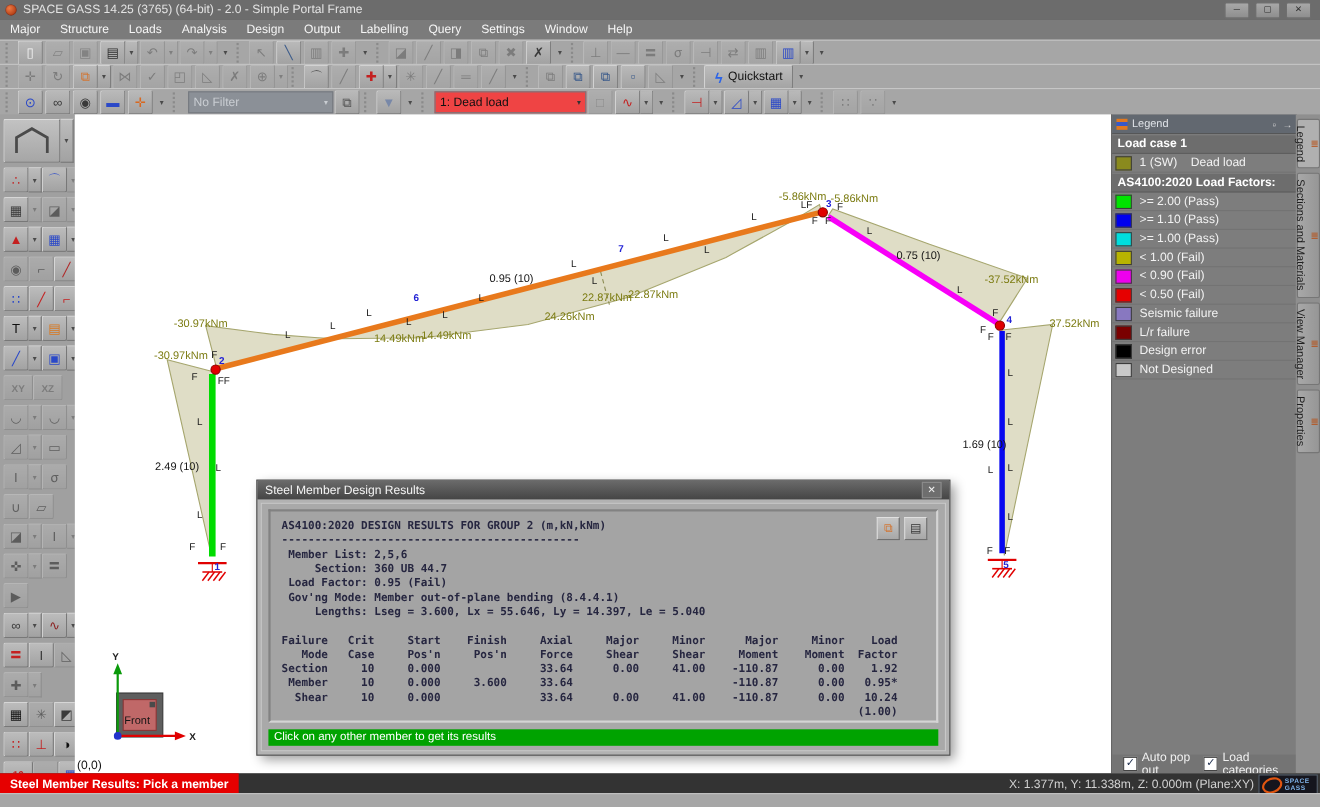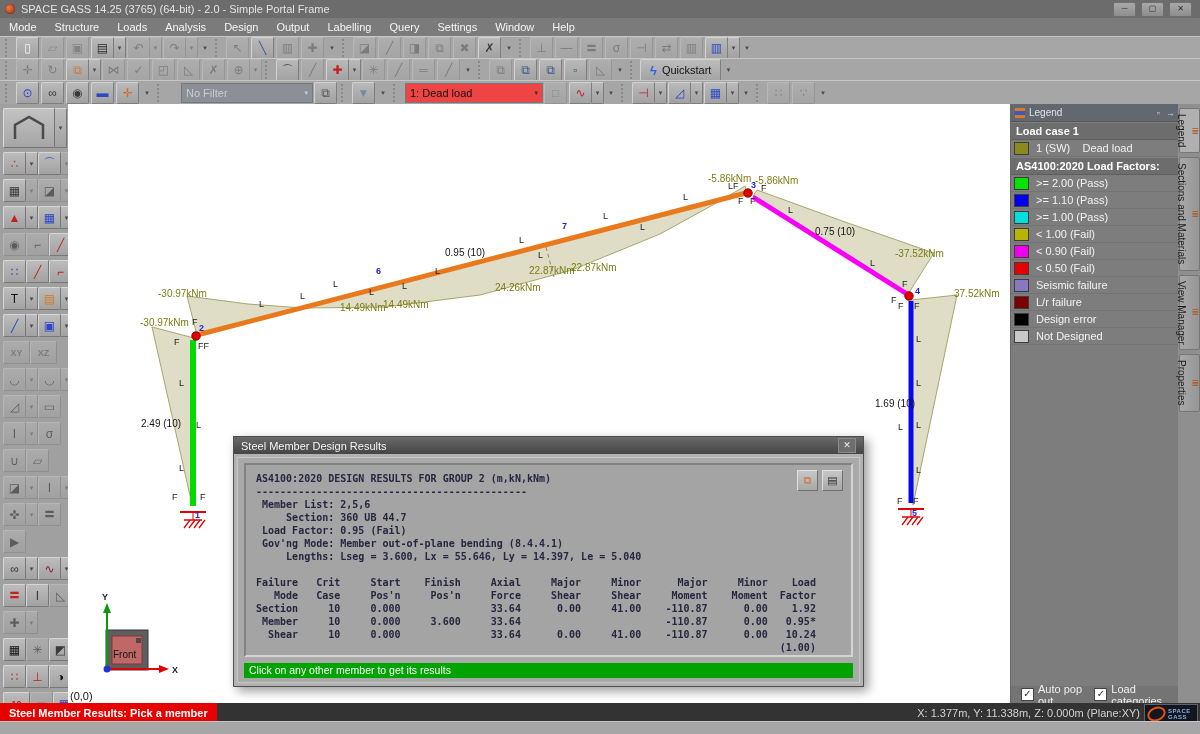--- a/index.html
+++ b/index.html
@@ -26,21 +26,21 @@
   .tbtn.faded{opacity:.42;}
   .dd,.ddend{width:11px;height:20px;flex:none;display:flex;align-items:center;justify-content:center;
         font-size:7px;color:#4a4a4a;}
   .dd{background:linear-gradient(#b9b9b9,#a2a2a2);border:1px solid;border-color:#d2d2d2 #7e7e7e #7e7e7e #d2d2d2;border-left:none;border-radius:0 2px 2px 0;margin-left:-1px;}
   .ddend{width:14px;background:transparent;}
   .dd.faded{opacity:.42;}
   .grip{width:5px;height:18px;margin:0 3px;flex:none;border-left:2px dotted #8a8a8a;}
   .combo{height:18px;display:flex;align-items:center;border:1px solid #75797f;background:#ef4444;
          color:#111;padding:0 4px;flex:none;font-size:11px;}
   .combo .arrow{margin-left:auto;font-size:7px;color:#333;padding-left:8px;}
-  .combo.dark{background:#8b9097;color:#c9cdd2;width:122px;margin-left:14px;}
+  .combo.dark{background:#8b9097;color:#c9cdd2;width:122px;margin-left:4px;}
   .combo.dark .arrow{color:#c9cdd2;}
   .combo.white{width:128px;margin-left:2px;}
   .qsbtn{height:20px;display:flex;align-items:center;padding:0 9px;color:#141414;flex:none;
          background:linear-gradient(#bcbcbc,#a4a4a4);border:1px solid;border-color:#d2d2d2 #7e7e7e #7e7e7e #d2d2d2;border-radius:2px;}
   .qsbolt{color:#2a63e8;font-weight:bold;margin-right:5px;font-size:13px;}
   
   .lefttools{position:absolute;left:0;top:104px;width:68px;bottom:31px;background:#a0a0a0;
              border-right:1px solid #858585;padding-top:4px;overflow:hidden;}
   .lt-row{display:flex;align-items:center;padding-left:3px;margin-bottom:4px;}
   .lt-btn{width:21px;height:21px;flex:none;display:flex;align-items:center;justify-content:center;font-size:12px;
@@ -126,21 +126,21 @@
     <span class="appicon"></span>
     <span>SPACE GASS 14.25 (3765) (64-bit) - 2.0 - Simple Portal Frame</span>
     <span class="wbtns" id="wbtns">
         <span class="wbtn">─</span>
         <span class="wbtn">▢</span>
         <span class="wbtn">✕</span>
       </span>
   </div>
 
   <div class="menubar" id="menubar">
-      <span class="menuitem">Mode</span>
+      <span class="menuitem">Major</span>
       <span class="menuitem">Structure</span>
       <span class="menuitem">Loads</span>
       <span class="menuitem">Analysis</span>
       <span class="menuitem">Design</span>
       <span class="menuitem">Output</span>
       <span class="menuitem">Labelling</span>
       <span class="menuitem">Query</span>
       <span class="menuitem">Settings</span>
       <span class="menuitem">Window</span>
       <span class="menuitem">Help</span>

